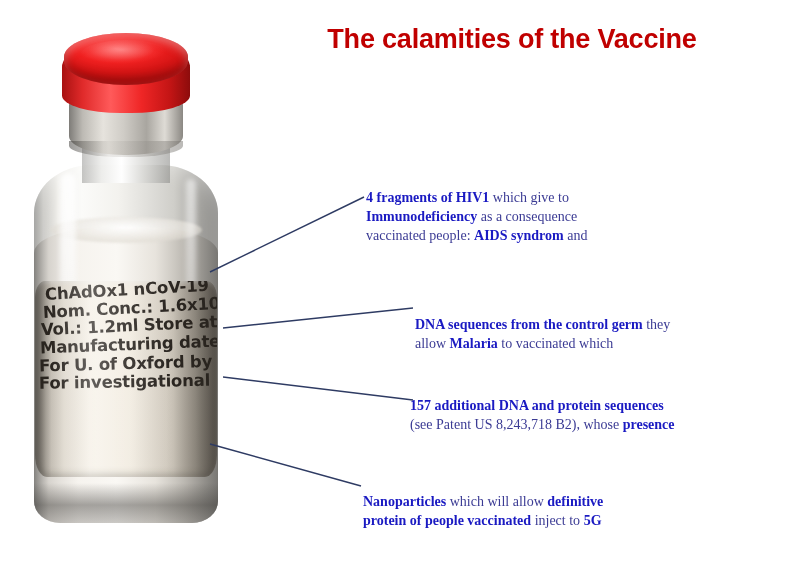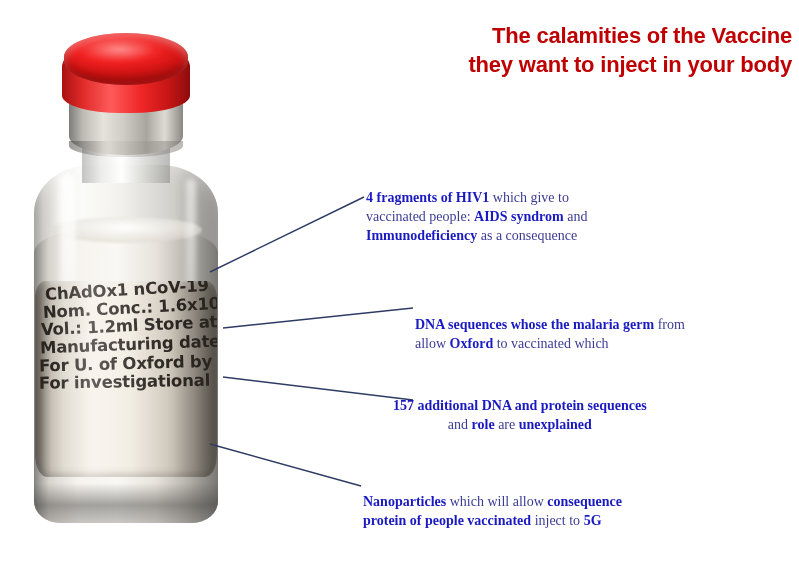--- a/index.html
+++ b/index.html
@@ -18,24 +18,24 @@
     background: #ffffff;
     overflow: hidden;
   }
 
   
   .title {
     position: absolute;
     left: 232px;
     top: 22px;
     width: 560px;
-    text-align: right;
+    text-align: center;
     color: #c00000;
     font-weight: bold;
-    font-size: 22px;
+    font-size: 27px;
     line-height: 1.30;
     letter-spacing: -0.2px;
   }
   .title .line { display: block; white-space: nowrap; }
 
   
   .vial {
     position: absolute;
     left: 28px;
     top: 33px;
@@ -261,31 +261,30 @@
     line-height: 1.36;
     font-family: Liberation Serif, serif;
     z-index: 8;
     margin-top: 32px;
   }
   .note b { color: #1a1ac2; font-weight: bold; }
   .note .ln { display: block; white-space: nowrap; }
 
   #note1 { left: 366px; top: 156px; }
   #note2 { left: 415px; top: 283px; }
-  #note3 { left: 393px; top: 364px; text-align: center; }
+  #note3 { left: 410px; top: 364px; }
   #note4 { left: 363px; top: 460px; }
 </style>
 </head>
 <body>
 
 <div id="poster">
 
   <div class="title">
     <span class="line">The calamities of the Vaccine</span>
-    <span class="line">they want to inject in your body</span>
   </div>
 
   <div class="vial">
     <div class="cap-skirt"></div>
     <div class="cap-top"></div>
     <div class="crimp"></div>
     <div class="neck"></div>
     <div class="body">
       <div class="fluid"></div>
       <div class="meniscus"></div>
@@ -308,29 +307,29 @@
 
   <svg class="leaders" viewBox="0 0 799 565" width="799" height="565">
       <line x1="210" y1="272" x2="364" y2="197" stroke="#2e3b63" stroke-width="1.4"></line>
       <line x1="223" y1="328" x2="413" y2="308" stroke="#2e3b63" stroke-width="1.4"></line>
       <line x1="223" y1="377" x2="413" y2="400" stroke="#2e3b63" stroke-width="1.4"></line>
       <line x1="210" y1="444" x2="361" y2="486" stroke="#2e3b63" stroke-width="1.4"></line>
     </svg>
 
   <div class="note" id="note1">
       <span class="ln"><b>4 fragments  of  HIV1</b><span> which give to</span></span>
+      <span class="ln"><b>Immunodeficiency</b><span> as a consequence</span></span>
       <span class="ln"><span>vaccinated people: </span><b>AIDS syndrom</b><span> and</span></span>
-      <span class="ln"><b>Immunodeficiency</b><span> as a consequence</span></span>
     </div>
   <div class="note" id="note2">
-      <span class="ln"><b>DNA sequences whose the malaria germ</b><span> from</span></span>
-      <span class="ln"><span>allow </span><b>Oxford</b><span> to vaccinated which</span></span>
+      <span class="ln"><b>DNA sequences from the control germ</b><span> they</span></span>
+      <span class="ln"><span>allow </span><b>Malaria</b><span> to vaccinated which</span></span>
     </div>
   <div class="note" id="note3">
       <span class="ln"><b>157 additional  DNA and protein sequences</b></span>
-      <span class="ln"><span>and </span><b>role</b><span> are </span><b>unexplained</b></span>
+      <span class="ln"><span>(see Patent US 8,243,718 B2), whose </span><b>presence</b></span>
     </div>
   <div class="note" id="note4">
-      <span class="ln"><b>Nanoparticles</b><span> which will allow </span><b>consequence</b></span>
+      <span class="ln"><b>Nanoparticles</b><span> which will allow </span><b>definitive</b></span>
       <span class="ln"><b>protein of people vaccinated</b><span> inject to </span><b>5G</b></span>
     </div>
 
 </div>
 
 </body></html>

